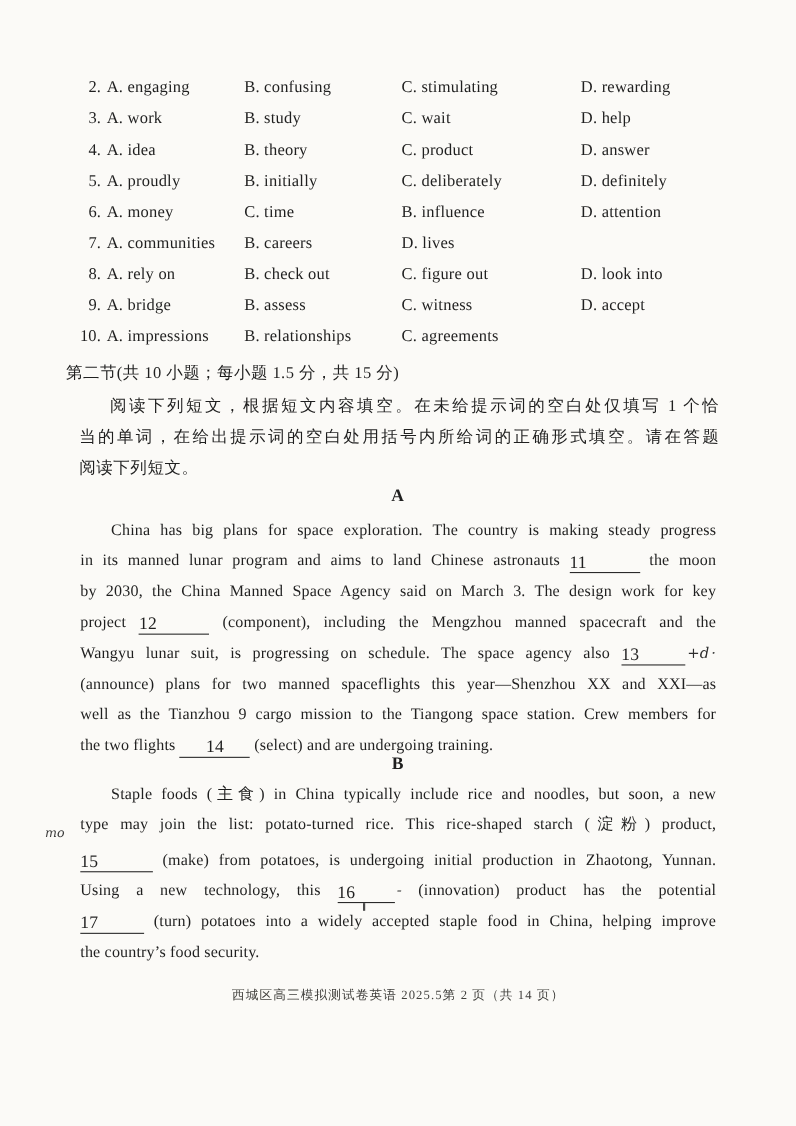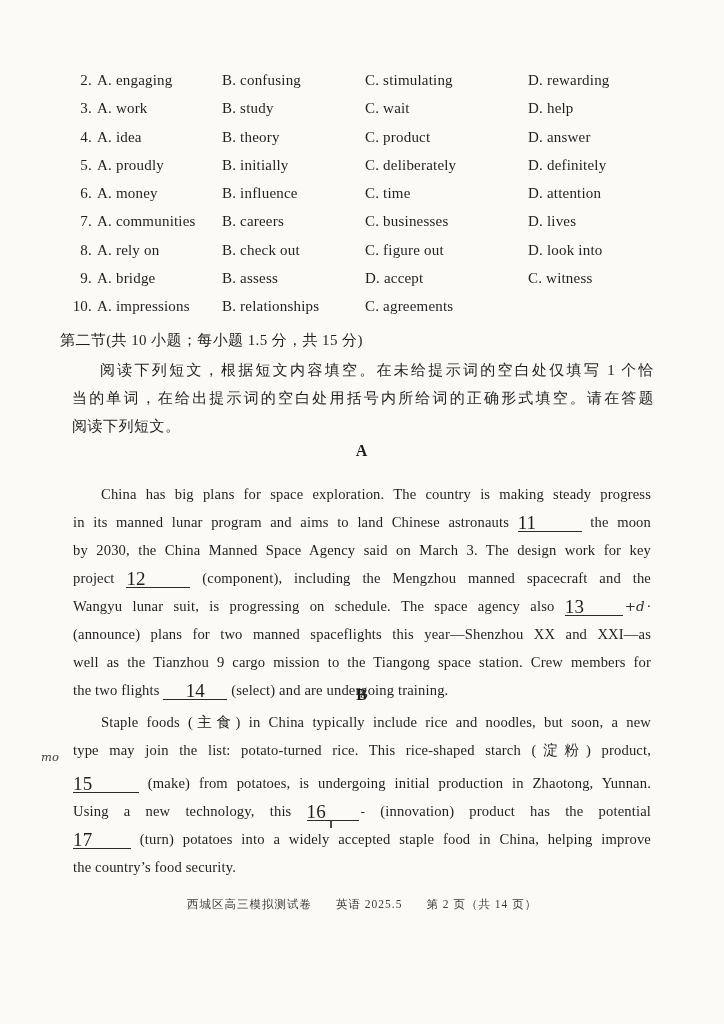--- a/index.html
+++ b/index.html
@@ -37,41 +37,41 @@
   }
   .passage{position:absolute;left:73px;width:578px;}
   .passage .tline{font-size:14.6px;line-height:28px;letter-spacing:.15px;}
   .tline{white-space:pre-wrap;}
   .tline.just{text-align:justify;text-align-last:justify;}
   .tline.indent{text-indent:28px;}
   
   .blank{
     position:relative;display:inline-block;
     border-bottom:1.4px solid #2a2a2a;
-    text-align:center;font-size:19px;line-height:15px;
+    text-align:center;font-size:16px;line-height:15px;
     vertical-align:-2px;height:16px;
   }
   .tick{
     position:absolute;left:46%;bottom:-8px;width:1.4px;height:7px;
     background:#4a4a4a;display:block;
   }
   .hand{
     font-family:"DejaVu Serif",serif;font-style:italic;
     font-size:13.5px;color:#2e2e2e;margin-left:2px;
     letter-spacing:0;
   }
   .margin-note{
     position:absolute;left:41px;top:750px;
     font-family:"DejaVu Serif",serif;font-style:italic;
     font-size:11.5px;color:#3c3c3c;
   }
   
   .footer{
     position:absolute;left:0;top:897px;width:724px;
-    display:flex;justify-content:center;gap:24px;
+    display:flex;justify-content:center;
     font-size:11.5px;color:#3f3e3b;letter-spacing:1px;
     filter:blur(.3px);
   }
 </style>
 </head>
 <body>
 
 <div class="page">
 
   <div class="options" id="options-table">
@@ -99,63 +99,62 @@
       <div class="orow">
         <span class="num">5.</span>
         <span>A. proudly</span>
         <span>B. initially</span>
         <span>C. deliberately</span>
         <span>D. definitely</span>
       </div>
       <div class="orow">
         <span class="num">6.</span>
         <span>A. money</span>
+        <span>C. time</span>
         <span>B. influence</span>
-        <span>C. time</span>
         <span>D. attention</span>
       </div>
       <div class="orow">
         <span class="num">7.</span>
         <span>A. communities</span>
         <span>B. careers</span>
-        <span>C. businesses</span>
         <span>D. lives</span>
       </div>
       <div class="orow">
         <span class="num">8.</span>
         <span>A. rely on</span>
         <span>B. check out</span>
         <span>C. figure out</span>
         <span>D. look into</span>
       </div>
       <div class="orow">
         <span class="num">9.</span>
         <span>A. bridge</span>
         <span>B. assess</span>
+        <span>C. witness</span>
         <span>D. accept</span>
-        <span>C. witness</span>
       </div>
       <div class="orow">
         <span class="num">10.</span>
         <span>A. impressions</span>
         <span>B. relationships</span>
         <span>C. agreements</span>
       </div>
     </div>
 
   <div class="sec-heading">第二节(共 10 小题；每小题 1.5 分，共 15 分)</div>
 
   <div class="instructions" id="instructions">
       <div class="tline just indent"><span>阅读下列短文，根据短文内容填空。在未给提示词的空白处仅填写 1 个恰</span></div>
       <div class="tline just"><span>当的单词，在给出提示词的空白处用括号内所给词的正确形式填空。请在答题</span></div>
       <div class="tline"><span>阅读下列短文。</span></div>
     </div>
 
   <div class="plabel" style="top:440px">A</div>
-  <div class="passage" id="passage-a" style="top:480px">
+  <div class="passage" id="passage-a" style="top:468px">
       <div class="tline just indent"><span>China has big plans for space exploration. The country is making steady progress</span></div>
       <div class="tline just"><span>in its manned lunar program and aims to land Chinese astronauts </span><span class="blank" style="width: 64px;">11</span><span> the moon</span></div>
       <div class="tline just"><span>by 2030, the China Manned Space Agency said on March 3. The design work for key</span></div>
       <div class="tline just"><span>project </span><span class="blank" style="width: 64px;">12</span><span> (component), including the Mengzhou manned spacecraft and the</span></div>
       <div class="tline just"><span>Wangyu lunar suit, is progressing on schedule. The space agency also </span><span class="blank" style="width: 58px;">13</span><span class="hand">+d</span><span class="hand">·</span></div>
       <div class="tline just"><span>(announce) plans for two manned spaceflights this year—Shenzhou XX and XXI—as</span></div>
       <div class="tline just"><span>well as the Tianzhou 9 cargo mission to the Tiangong space station. Crew members for</span></div>
       <div class="tline"><span>the two flights </span><span class="blank" style="width: 64px;">14</span><span> (select) and are undergoing training.</span></div>
     </div>
 

